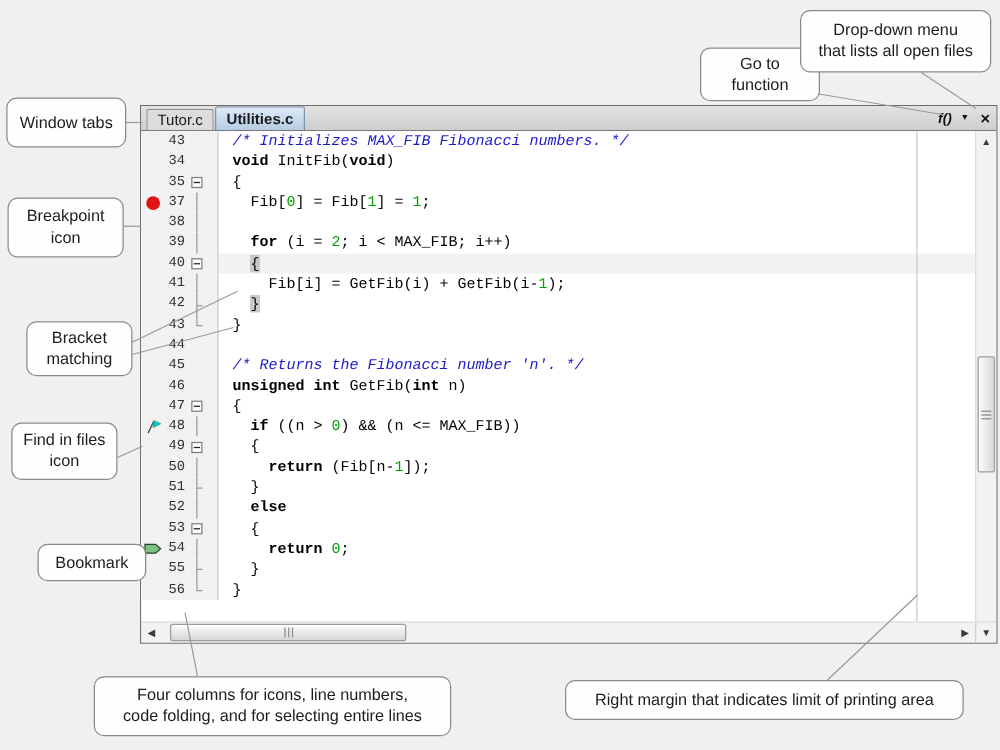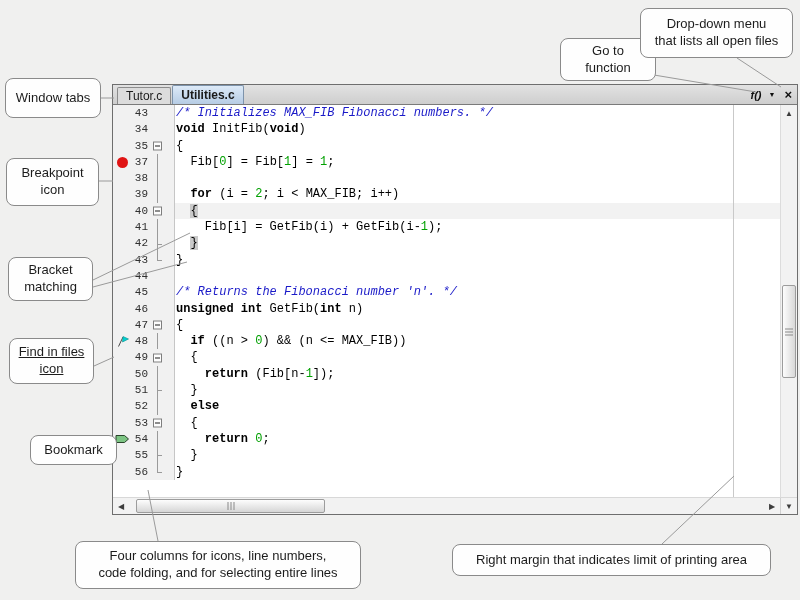--- a/index.html
+++ b/index.html
@@ -16,21 +16,21 @@
   .closex{font-size:13px;font-weight:bold;color:#101010;line-height:1;}
 
   .body{flex:1;display:flex;min-height:0;}
   .rows{flex:1;position:relative;background:#fff;overflow:hidden;}
   .row{display:flex;height:16.3px;align-items:stretch;}
   .cell{background:#f1f1f1;flex:0 0 auto;}
   .cell.icon{width:18px;display:flex;align-items:center;justify-content:center;}
   .cell.num{width:20px;text-align:right;padding-right:3px;font-family:"Liberation Mono","DejaVu Sans Mono",monospace;font-size:11px;line-height:16.3px;color:#303030;box-sizing:border-box;}
   .cell.fold{width:14px;position:relative;}
   .cell.sel{width:10px;border-right:1px solid #c6c6c6;box-sizing:border-box;}
-  .codecell{flex:1;background:#fff;font-family:"Liberation Mono","DejaVu Sans Mono",monospace;font-size:12px;line-height:16.3px;white-space:pre;padding-left:1px;color:#000;}
+  .codecell{flex:1;background:#fff;font-family:"Liberation Mono","DejaVu Sans Mono",monospace;font-size:12px;line-height:16.3px;white-space:pre;padding-left:11px;color:#000;}
   .row.hl .codecell{background:#f2f2f2;}
   .kw{font-weight:bold;}
   .com{color:#1a1ac8;font-style:italic;}
   .numlit{color:#00a000;}
   .brk{background:#c9c9c9;}
 
   .fvline{position:absolute;left:6px;top:0;width:1px;background:#9a9a9a;}
   .fvline.full{height:100%;}
   .fvline.half{height:50%;}
   .fstub{position:absolute;left:6px;top:50%;width:5px;height:1px;background:#9a9a9a;}
@@ -50,22 +50,22 @@
   .htrack{flex:1;position:relative;}
   .hthumb{position:absolute;left:7px;width:189px;top:1px;bottom:1px;background:linear-gradient(#fdfdfd,#d6d6d6);border:1px solid #9c9c9c;border-radius:2px;box-sizing:border-box;}
   .hgrip{position:absolute;left:50%;top:50%;transform:translate(-50%,-50%);width:1px;height:8px;background:#8a8a8a;box-shadow:-3px 0 0 #8a8a8a,3px 0 0 #8a8a8a;}
   .corner{width:17px;border-left:1px solid #d0d0d0;display:flex;align-items:center;justify-content:center;font-size:8px;color:#3c3c3c;box-sizing:border-box;}
 
   
   #leads{position:absolute;left:0;top:0;width:800px;height:600px;z-index:5;pointer-events:none;}
   .callout{position:absolute;z-index:6;background:#fefefe;border:1px solid #8a8a8a;border-radius:8px;display:flex;align-items:center;justify-content:center;text-align:center;font-size:13px;color:#1c1c1c;line-height:1.28;white-space:pre-line;padding:2px 5px;box-sizing:border-box;}
   #co-window{left:5px;top:78px;width:96px;height:40px;}
   #co-break{left:6px;top:158px;width:93px;height:48px;}
-  #co-bracket{left:8px;top:257px;width:85px;height:44px;}
-  #co-find{left:9px;top:338px;width:85px;height:46px;text-decoration:underline;}
+  #co-bracket{left:21px;top:257px;width:85px;height:44px;}
+  #co-find{left:9px;top:338px;width:85px;height:46px;}
   #co-bookmark{left:9px;top:435px;width:87px;height:30px;margin-left:21px;}
   #co-goto{left:560px;top:38px;width:96px;height:43px;}
   #co-dropdown{left:640px;top:8px;width:153px;height:50px;}
   #co-columns{left:75px;top:541px;width:286px;height:48px;}
   #co-margin{left:452px;top:544px;width:319px;height:32px;}
 </style>
 </head>
 <body>
 
 <div class="page">

